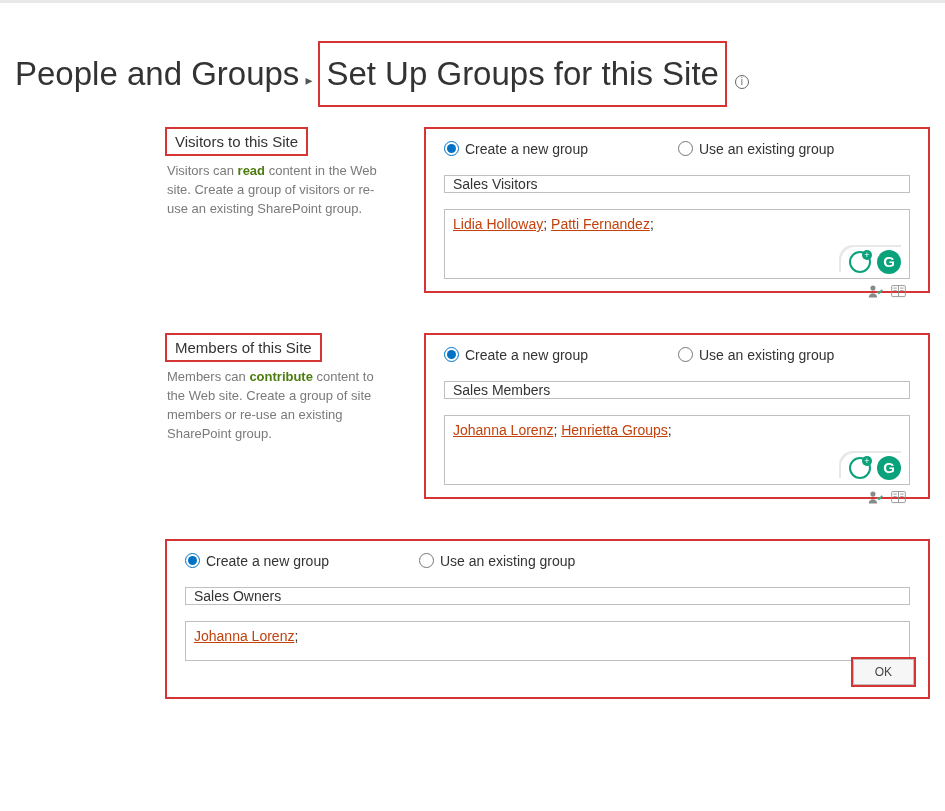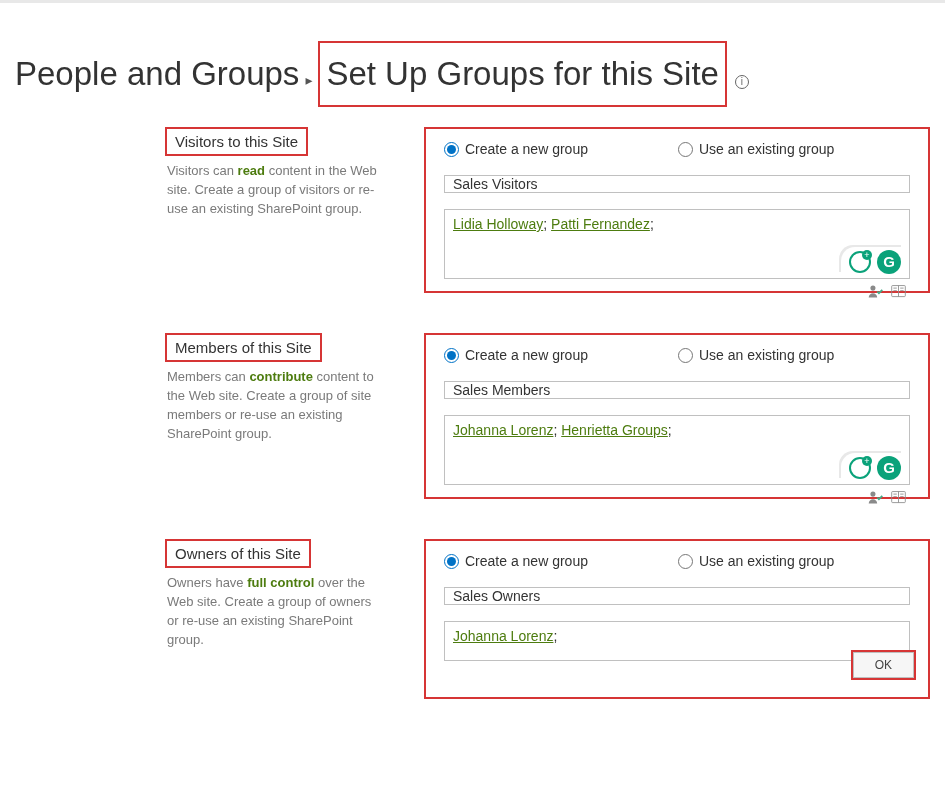--- a/index.html
+++ b/index.html
@@ -85,21 +85,21 @@
     }
     .radio-row {
       display: flex;
       gap: 90px;
       margin-bottom: 18px;
       font-size: 14px;
       color: #333;
     }
     .radio-row label {
       display: flex;
-      align-items: flex-end;
+      align-items: flex-start;
       gap: 6px;
       cursor: pointer;
     }
     input[type=radio] {
       width: 15px; height: 15px;
       accent-color: #0072c6;
     }
     .text-input {
       width: 100%;
       font-size: 14px;
@@ -114,21 +114,21 @@
       min-height: 70px;
       border: 1px solid #c0c0c0;
       padding: 6px 8px;
       font-size: 14px;
       color: #333;
       position: relative;
     }
     .people-picker.short { min-height: 40px; }
     .person {
       text-decoration: underline;
-      color: #4d7c0f;
+      color: #c2410c;
     }
     .picker-floating {
       position: absolute;
       right: 6px;
       bottom: 4px;
       display: flex;
       align-items: center;
       gap: 6px;
       background: #fff;
       border-radius: 14px 0 0 0;
@@ -172,21 +172,21 @@
     }
     .icon-small {
       width: 17px; height: 17px;
       display: inline-block;
     }
     .icon-person-check svg, .icon-book svg { width: 100%; height: 100%; }
 
     .ok-button {
       position: absolute;
       right: 12px;
-      bottom: 17px;
+      bottom: 10px;
       border: 2px solid #d63535;
       background: #f6f6f6;
       color: #444;
       font-size: 12px;
       padding: 6px 22px;
       font-family: inherit;
       cursor: pointer;
       box-shadow: inset 0 0 0 1px #bfbfbf;
     }
   </style>
@@ -292,26 +292,20 @@
                 <line x1="12" y1="6" x2="16" y2="6" stroke="#8a8a8a"></line>
                 <line x1="12" y1="9" x2="16" y2="9" stroke="#8a8a8a"></line>
               </svg>
           </span>
         </div>
       </div>
     </div>
   </div>
 
   <div class="section" style="margin-bottom:0;">
-    <div class="section-desc">
-      <div class="section-title">Owners of this Site</div>
-      <div class="section-help">
-        <span>Owners have </span><b>full control</b><span> over the Web site. Create a group of owners or re-use an existing SharePoint group.</span>
-      </div>
-    </div>
     <div class="section-form">
       <div class="radio-row">
         <label>
           <input type="radio" name="owners-opt" checked="" style="">
           <span>Create a new group</span>
         </label>
         <label>
           <input type="radio" name="owners-opt" style="">
           <span>Use an existing group</span>
         </label>

